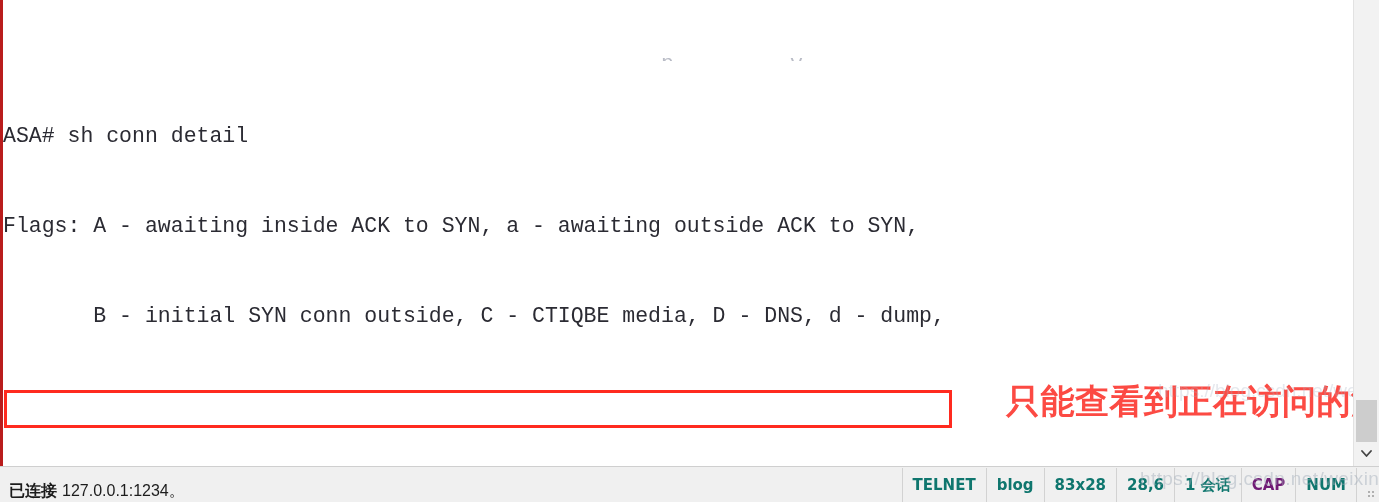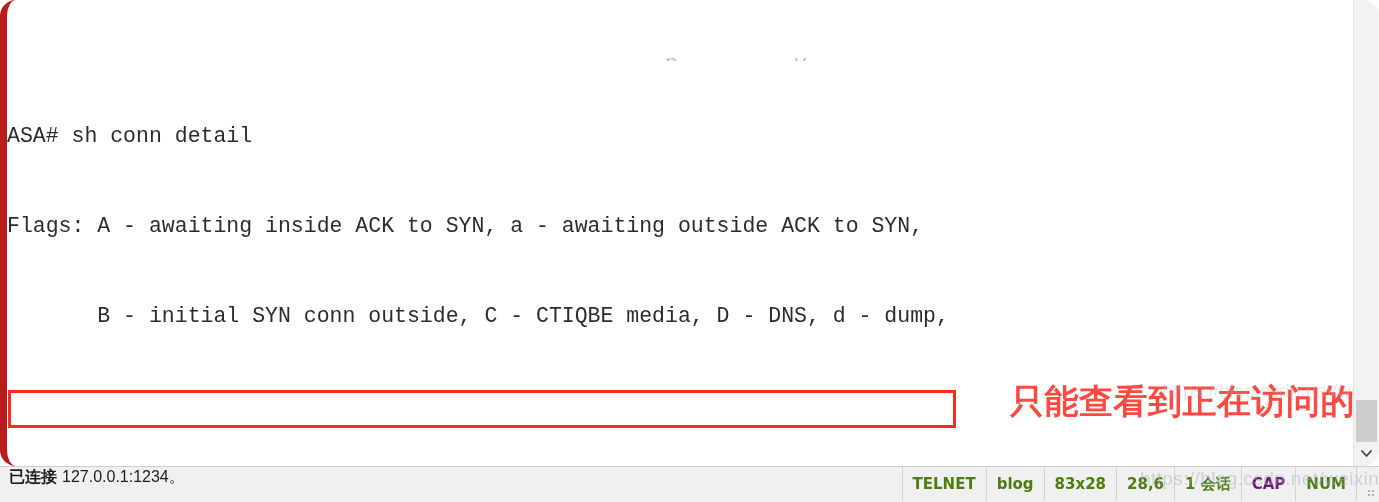--- a/index.html
+++ b/index.html
@@ -17,23 +17,22 @@
   }
 
   
   #terminal-wrap {
     position: absolute;
     left: 0; top: 0;
     width: 1379px;
     height: 466px;
     background: #ffffff;
     box-sizing: border-box;
-    border-left: 7px solid #b91c1c;
+    border-left: 3px solid #b91c1c;
     overflow: hidden;
-    border-radius: 16px;
   }
   #terminal {
     position: absolute;
     left: 0; top: -11px;
     width: 1340px;
     padding: 0;
     font-family: "Liberation Mono", "DejaVu Sans Mono", monospace;
     font-size: 21.5px;
     line-height: 30px;
     color: #2b2b33;
@@ -110,21 +109,21 @@
   
   #statusbar {
     position: absolute;
     left: 0;
     bottom: 0;
     width: 1379px;
     height: 36px;
     background: #f0f0f0;
     border-top: 1px solid #cfcfcf;
     display: flex;
-    align-items: flex-start;
+    align-items: flex-end;
     box-sizing: border-box;
   }
   #status-left {
     padding-left: 9px;
     font-size: 16px;
     color: #1c1c1c;
     font-family: "DejaVu Sans", sans-serif;
     white-space: nowrap;
     display: flex;
     align-items: baseline;
@@ -138,21 +137,21 @@
     align-items: stretch;
     height: 34px;
   }
   .status-cell {
     display: flex;
     align-items: center;
     justify-content: center;
     border-left: 1px solid #d2d2d2;
     padding: 0 10px;
     font-size: 15px;
-    color: #4d7c0f;
+    color: #0f766e;
     font-family: "DejaVu Sans", sans-serif;
     white-space: nowrap;
     font-weight: 700;
   }
   .status-cell.dim { color: #701a75; }
   #status-grip {
     width: 22px;
     border-left: 1px solid #d2d2d2;
     position: relative;
   }

